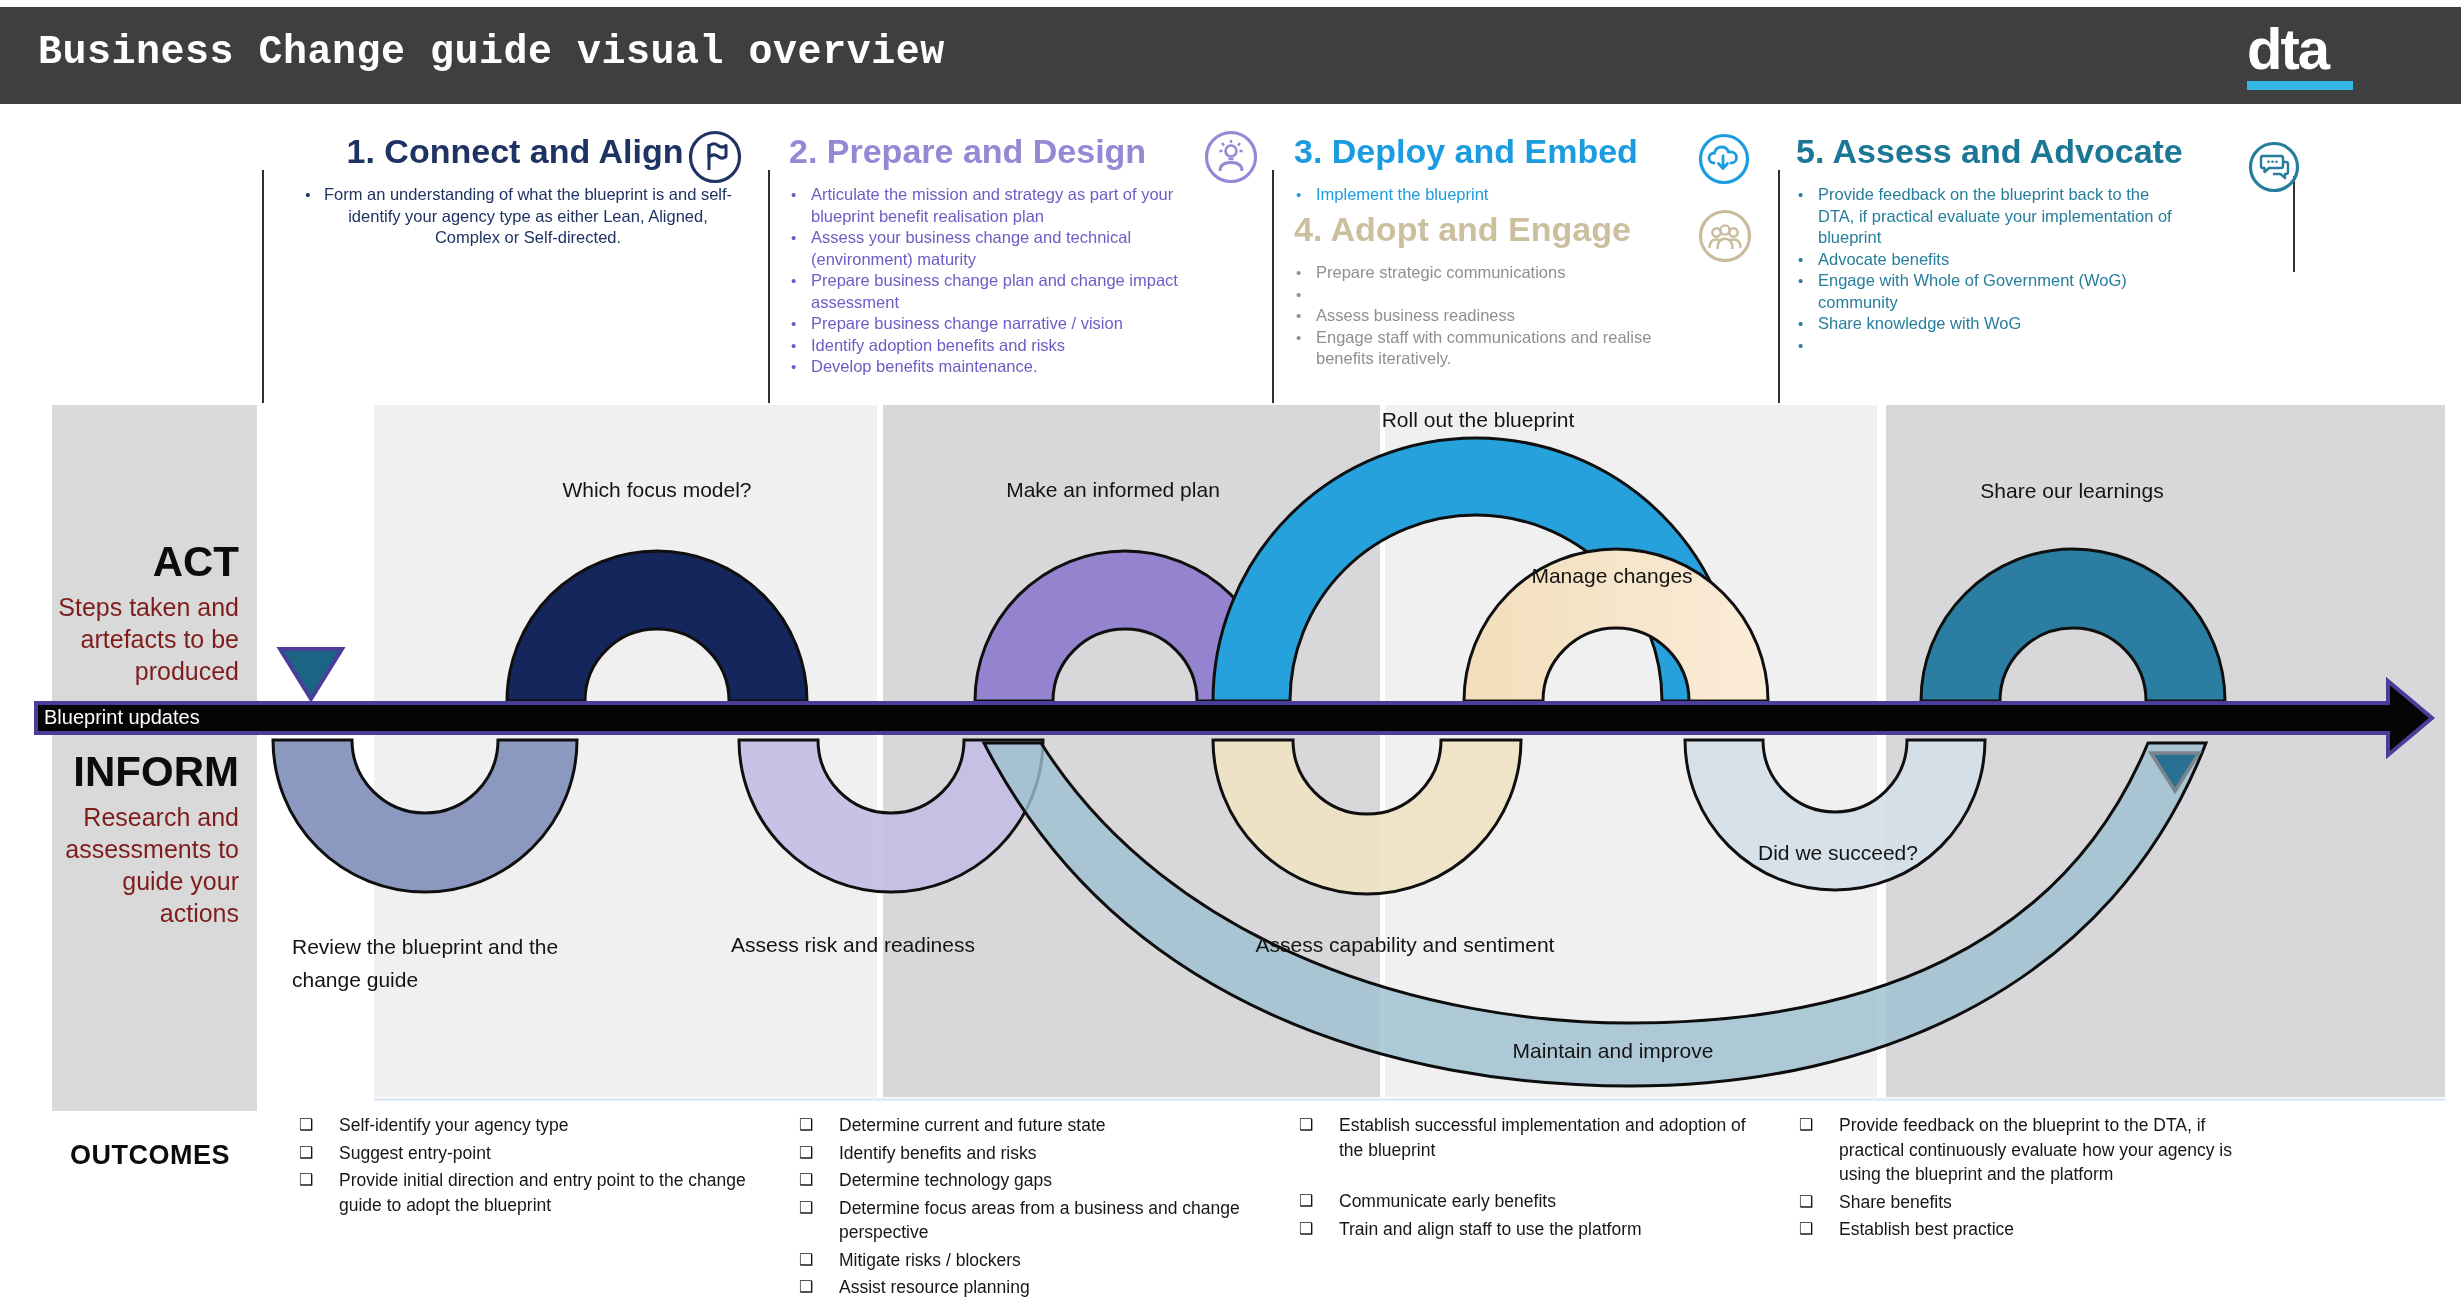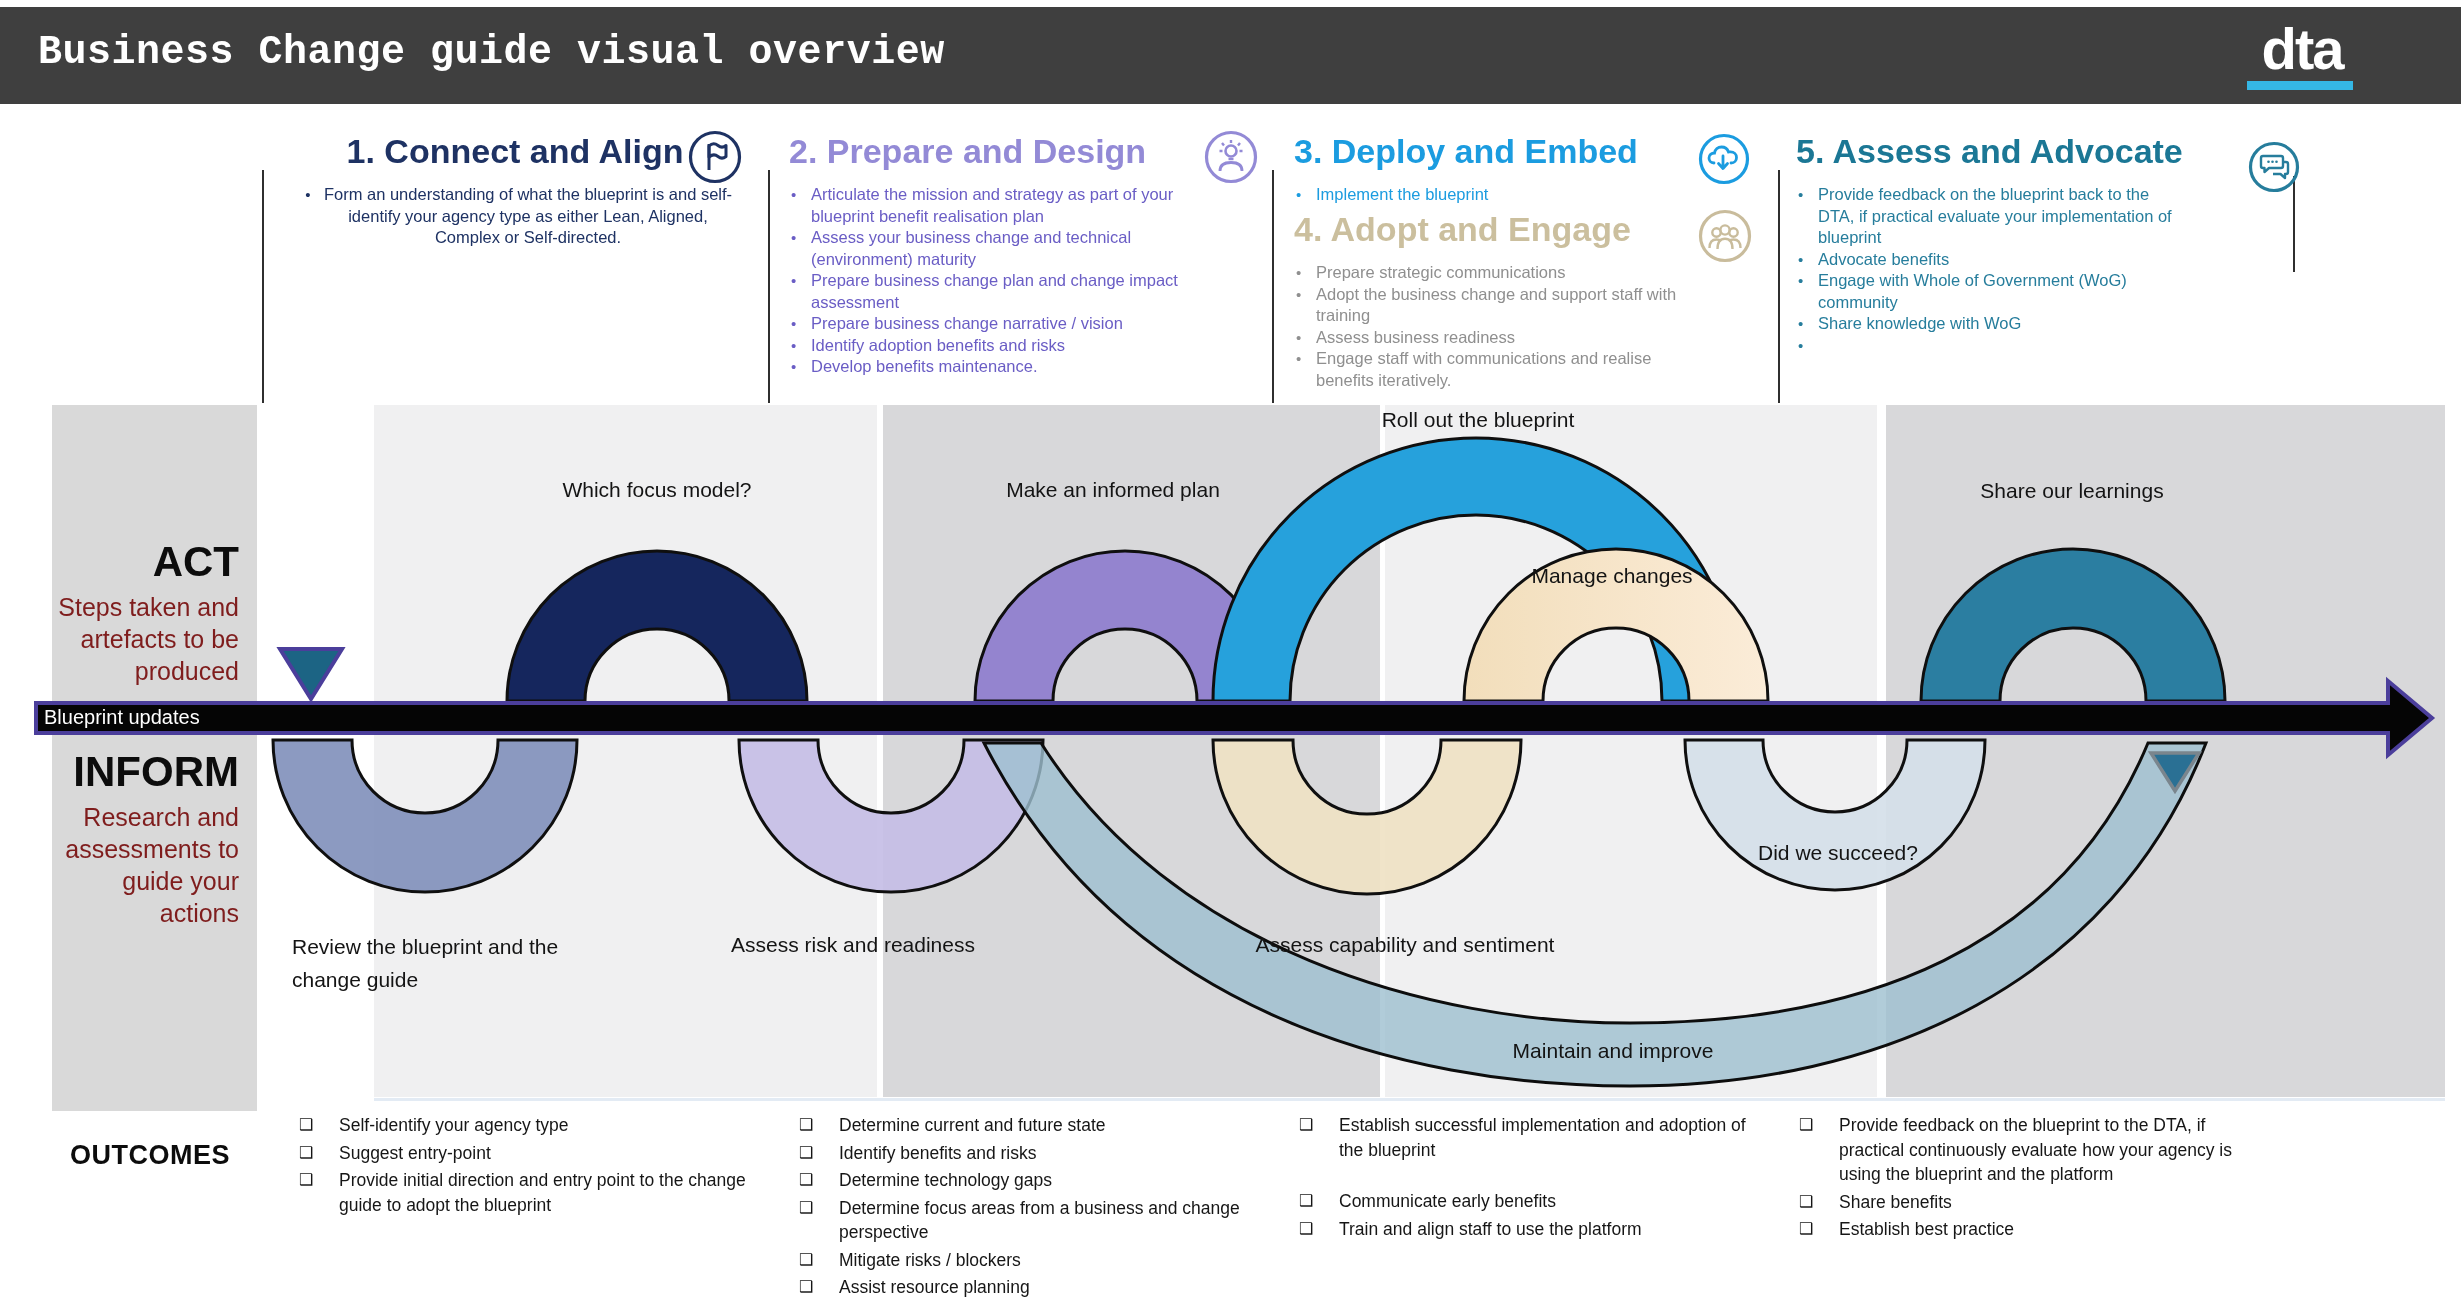--- a/index.html
+++ b/index.html
@@ -3,21 +3,21 @@
 <meta charset="utf-8">
 <style>
   html,body{margin:0;padding:0;background:#ffffff;}
   body{width:2461px;height:1311px;position:relative;overflow:hidden;
        font-family:"Liberation Sans", sans-serif;color:#161616;}
   .abs{position:absolute;}
 
   
   .header{left:0;top:7px;width:2461px;height:97px;background:#3f3f3f;}
   .title{left:38px;top:30px;font-size:40px;font-weight:bold;color:#ffffff;letter-spacing:.5px;font-family:Liberation Mono, monospace;}
-  .logo{left:2247px;top:20px;width:110px;text-align:center;}
+  .logo{left:2247px;top:20px;width:110px;text-align:left;}
   .logo .txt{font-size:58px;font-weight:bold;color:#ffffff;letter-spacing:-2px;line-height:58px;}
   .logo .bar{width:106px;height:9px;background:#35b7e5;margin-top:3px;}
 
   
   .vline{width:2px;background:#2f2f2f;}
   .pcol{width:470px;}
   .phead{font-size:34px;font-weight:bold;white-space:nowrap;letter-spacing:0;}
   .pbullets{margin-top:13px;}
   .bi{display:flex;margin-bottom:0;}
   .bi .m{flex:none;font-size:15px;line-height:21.5px;}
@@ -131,21 +131,20 @@
 
 <div class="abs pcol c4" style="left:1294px;top:210px;">
   <div class="phead">4. Adopt and Engage</div>
   <div class="pbullets">
     <div class="bi">
         <span class="m">•</span>
         <span class="t">Prepare strategic communications</span>
       </div>
     <div class="bi">
         <span class="m">•</span>
-        <span class="t">Adopt the business change and support staff with training</span>
       </div>
     <div class="bi">
         <span class="m">•</span>
         <span class="t">Assess business readiness</span>
       </div>
     <div class="bi">
         <span class="m">•</span>
         <span class="t">Engage staff with communications and realise benefits iteratively.</span>
       </div>
   </div>

